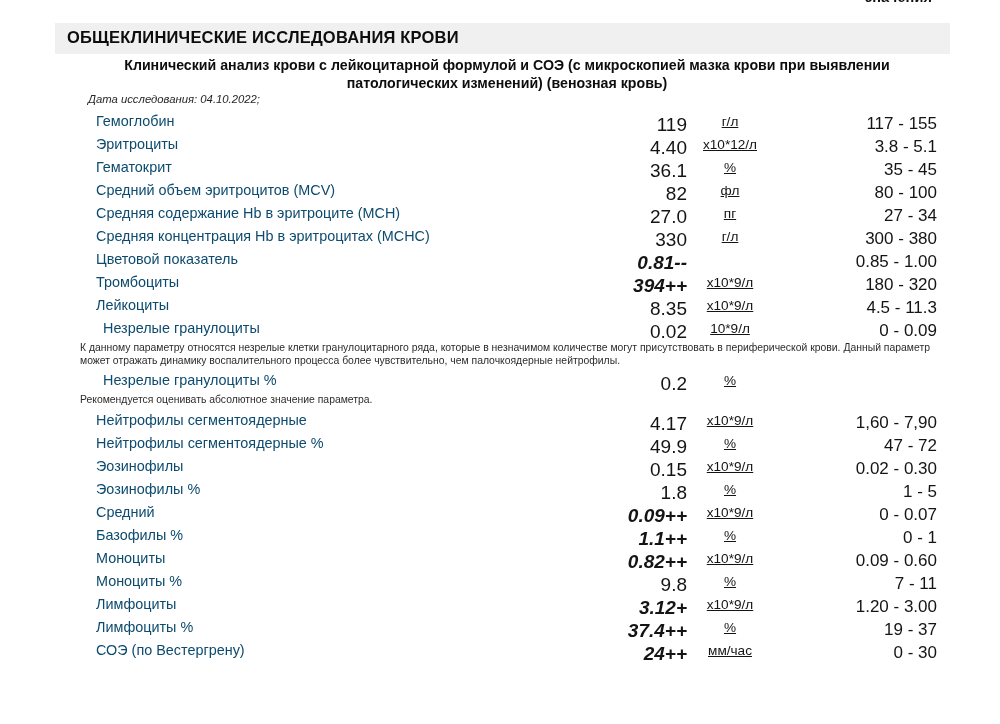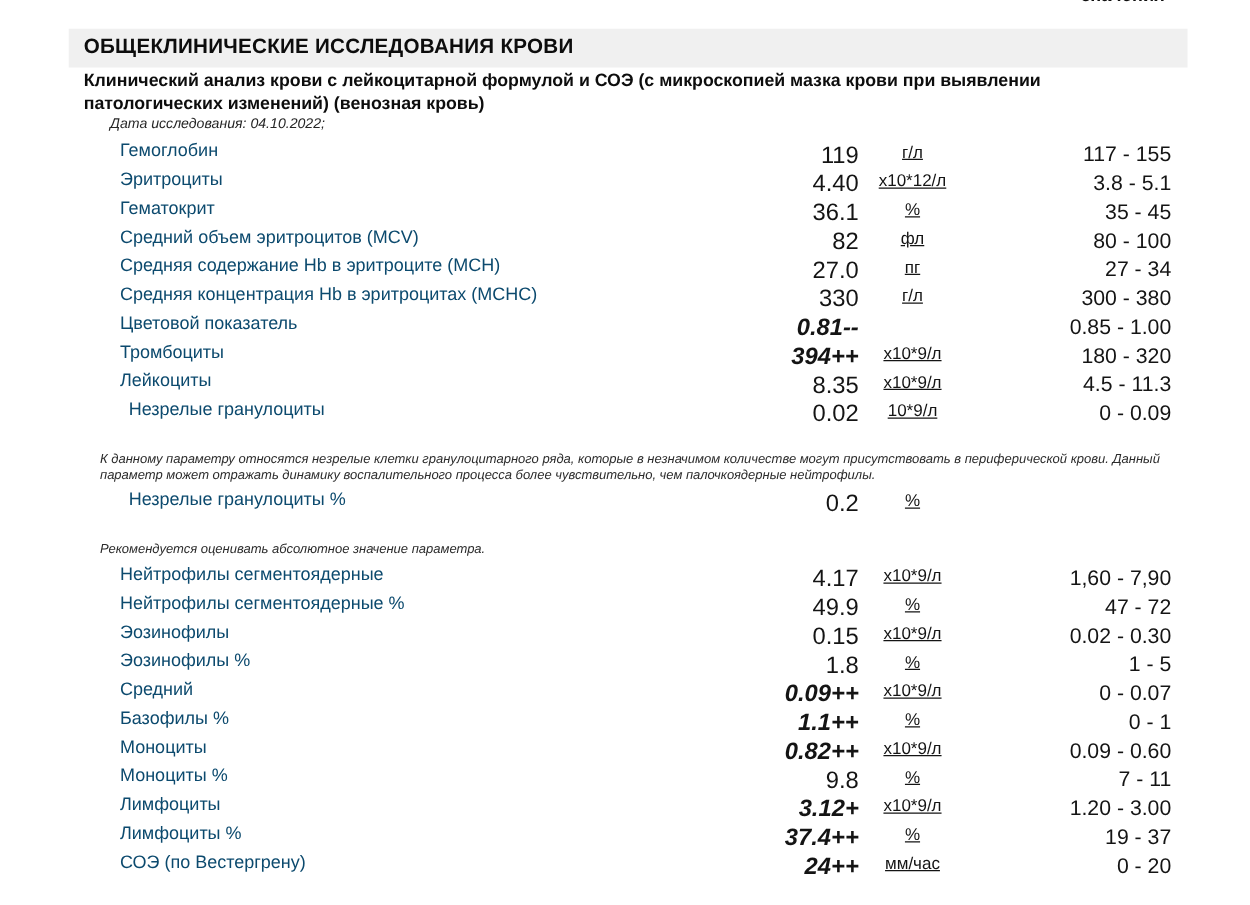--- a/index.html
+++ b/index.html
@@ -65,20 +65,21 @@
   
   .test-title {
     position: absolute;
     top: 57px;
     left: 67px;
     width: 880px;
     font-size: 14.2px;
     font-weight: bold;
     line-height: 17.5px;
     color: #0d0d0d;
+    text-align: center;
   }
   .test-date {
     position: absolute;
     top: 93px;
     left: 88px;
     font-size: 11.3px;
     font-style: italic;
     color: #262626;
     white-space: nowrap;
   }
@@ -140,25 +141,23 @@
     color: #141414;
     white-space: nowrap;
   }
 
   
   .note {
     position: relative;
     width: 880px;
     margin-left: 80px;
     font-size: 10.4px;
-    font-style: italic;
     line-height: 12.6px;
     color: #2b2b2b;
     padding-top: 1px;
-    margin-top: 20px;
   }
   .note.single { height: 16px; }
   .note.double { height: 28px; }
 </style>
 </head>
 <body>
 
 <div class="cut-header">значения</div>
 
 <div class="sheet">
@@ -295,17 +294,17 @@
       <div class="row">
         <div class="name">Лимфоциты %</div>
         <div class="value flagged">37.4++</div>
         <div class="unit">%</div>
         <div class="range">19 - 37</div>
       </div>
       <div class="row">
         <div class="name">СОЭ (по Вестергрену)</div>
         <div class="value flagged">24++</div>
         <div class="unit">мм/час</div>
-        <div class="range">0 - 20</div>
+        <div class="range">0 - 30</div>
       </div>
     </div>
 
 </div>
 
 </body></html>

